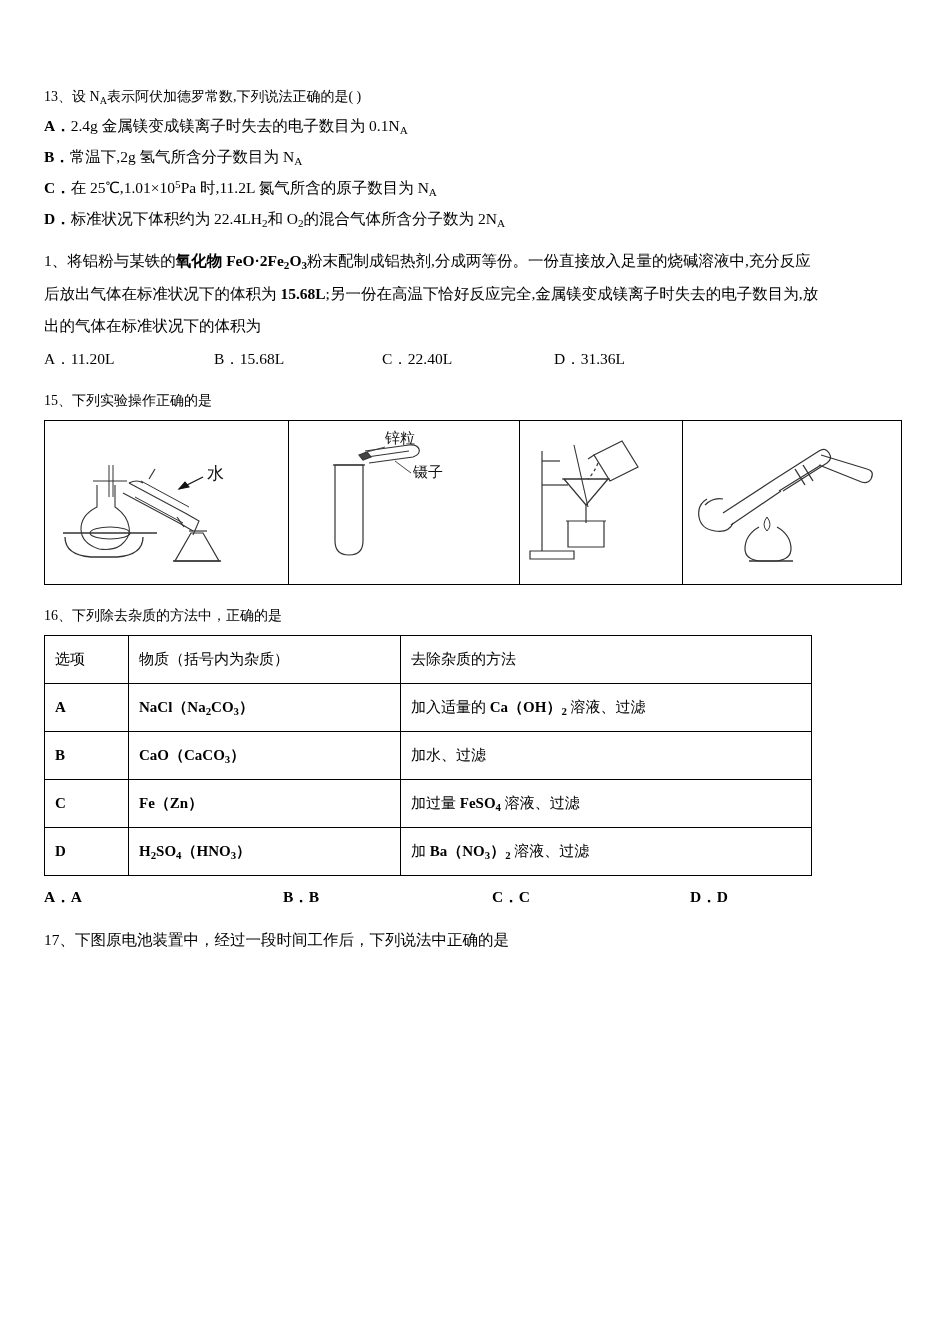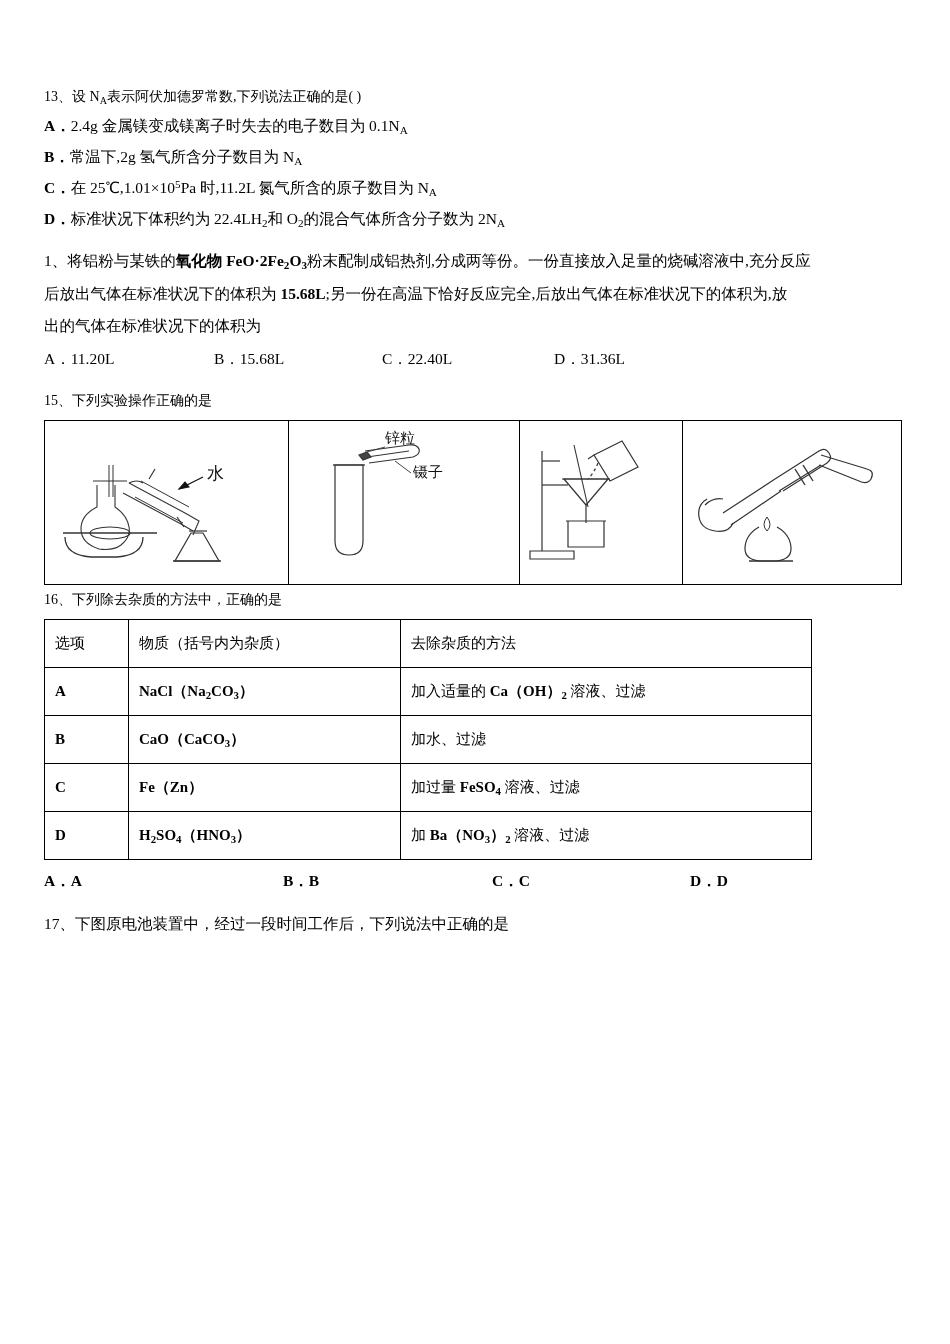--- a/index.html
+++ b/index.html
@@ -157,21 +157,21 @@
 
     <div class="opt">
       <span>D．</span><span class="optbody">标准状况下体积约为 22.4LH</span><span class="optbody"><sub>2</sub></span><span class="optbody">和 O</span><span class="optbody"><sub>2</sub></span><span class="optbody">的混合气体所含分子数为 2N</span><span class="optbody"><sub>A</sub></span>
     </div>
 
     <div style="margin-top:16px;">
       <div class="para">
         <span>1、</span><span>将铝粉与某铁的</span><span class="bold">氧化物 FeO·2Fe</span><span class="bold"><sub>2</sub></span><span class="bold">O</span><span class="bold"><sub>3</sub></span><span>粉末配制成铝热剂,分成两等份。一份直接放入足量的烧碱溶液中,充分反应</span>
       </div>
       <div class="para">
-        <span>后放出气体在标准状况下的体积为 </span><span class="bold">15.68L</span><span>;另一份在高温下恰好反应完全,后放出气体在标准状况下的体积为,放</span>
+        <span>后放出气体在标准状况下的体积为 </span><span class="bold">15.68L</span><span>;另一份在高温下恰好反应完全,金属镁变成镁离子时失去的电子数目为,放</span>
       </div>
       <div class="para">
         <span>出的气体在标准状况下的体积为</span>
       </div>
       <div class="ans-row">
         <div class="a">A．11.20L</div>
         <div class="b">B．15.68L</div>
         <div class="c">C．22.40L</div>
         <div class="d">D．31.36L</div>
       </div>
@@ -300,21 +300,21 @@
                 </g>
               </svg>
             </div>
           </td>
         </tr>
       </tbody>
         </table>
 
     </div>
 
-    <div style="margin-top:6px;">
+    <div style="margin-top:22px;">
       <div class="q-head">16、下列除去杂质的方法中，正确的是</div>
 
       <table class="q16">
         <tbody>
             <tr>
           <td class="c1 hdr">选项</td>
           <td class="c2 hdr">物质（括号内为杂质）</td>
           <td class="c3 hdr">去除杂质的方法</td>
         </tr>
         <tr>

